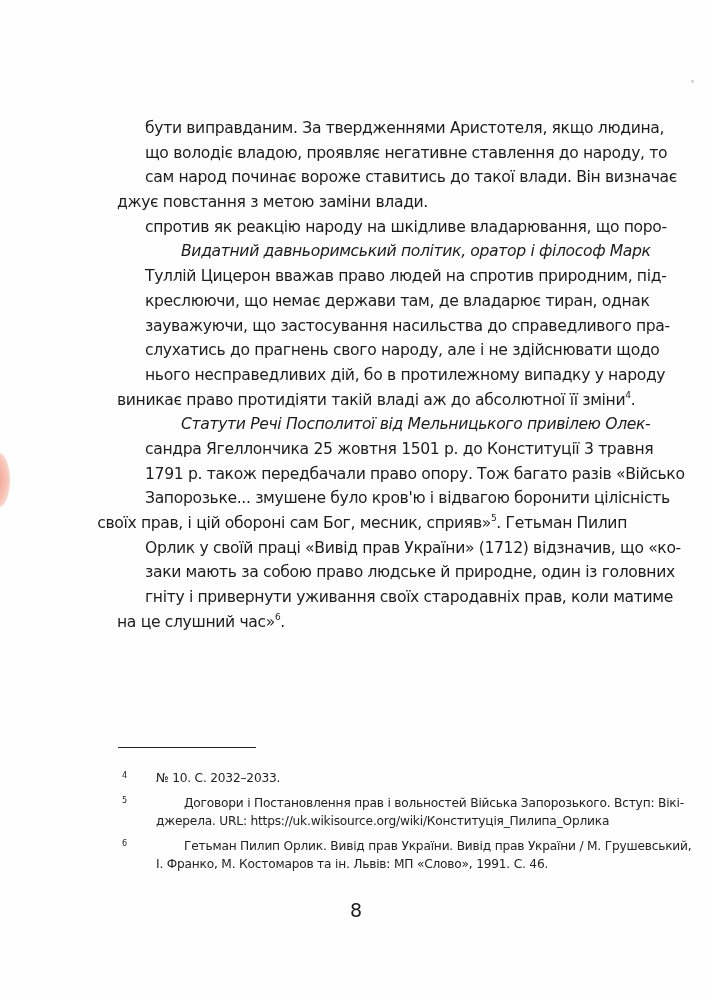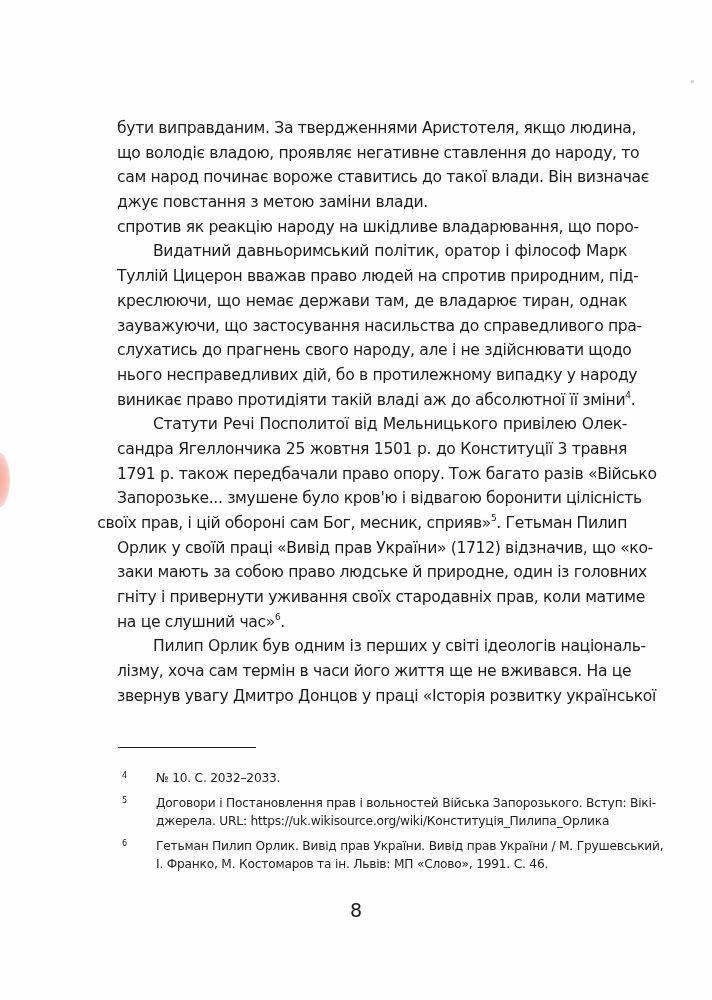--- a/index.html
+++ b/index.html
@@ -8,22 +8,22 @@
       background: #fefefe; position: relative;
       font-family: "DejaVu Sans", "Liberation Sans", sans-serif;
       color: #1c1c1c;
     }
     .page { position: absolute; left: 0; top: 0; width: 712px; height: 1000px; }
     .body-text {
       position: absolute; left: 117px; width: 510px; top: 116px;
       font-size: 15.6px; line-height: 24.7px; letter-spacing: -0.35px;
     }
     .line { white-space: nowrap; display: block; height: 24.7px; }
-    .just { text-align: justify; text-align-last: justify; }
-    .indent { padding-left: 36px; }
+    .just { text-align: justify; text-align-last: justify; margin-left: 28px; }
+    .indent { padding-left: 36px; font-style: italic; }
     sup { font-size: 9px; vertical-align: 7px; line-height: 0; }
     .rule {
       position: absolute; left: 118px; top: 747px; width: 138px;
       height: 0; border-top: 1.2px solid #222;
     }
     .footnotes {
       position: absolute; left: 118px; top: 769px; width: 510px;
       font-size: 12.2px; line-height: 18.6px; letter-spacing: -0.2px; color: #222;
     }
     .fn { position: relative; padding-left: 38px; margin-bottom: 6px; }
@@ -75,25 +75,20 @@
       <span class="line" style="display:flex;justify-content:flex-end;">
           <span><span>своїх прав, і цій обороні сам Бог, месник, сприяв»</span><sup>5</sup></span>
           <span>. Гетьман Пилип</span>
         </span>
       <span class="line just">Орлик у своїй праці «Вивід прав України» (1712) відзначив, що «ко-</span>
       <span class="line just">заки мають за собою право людське й природне, один із головних</span>
       <span class="line just">гніту і привернути уживання своїх стародавніх прав, коли матиме</span>
       <span class="line"><span>на це слушний час»</span><sup>6</sup>.</span>
     </div>
 
-    <div>
-      <span class="line just indent">Пилип Орлик був одним із перших у світі ідеологів національ-</span>
-      <span class="line just">лізму, хоча сам термін в часи його життя ще не вживався. На це</span>
-      <span class="line just">звернув увагу Дмитро Донцов у праці «Історія розвитку української</span>
-    </div>
   </div>
 
   <div class="rule"></div>
 
   <div class="footnotes">
     <div class="fn">
       <span class="fn-num">4</span>
       <span class="line">№ 10. С. 2032–2033.</span>
     </div>
     <div class="fn">

